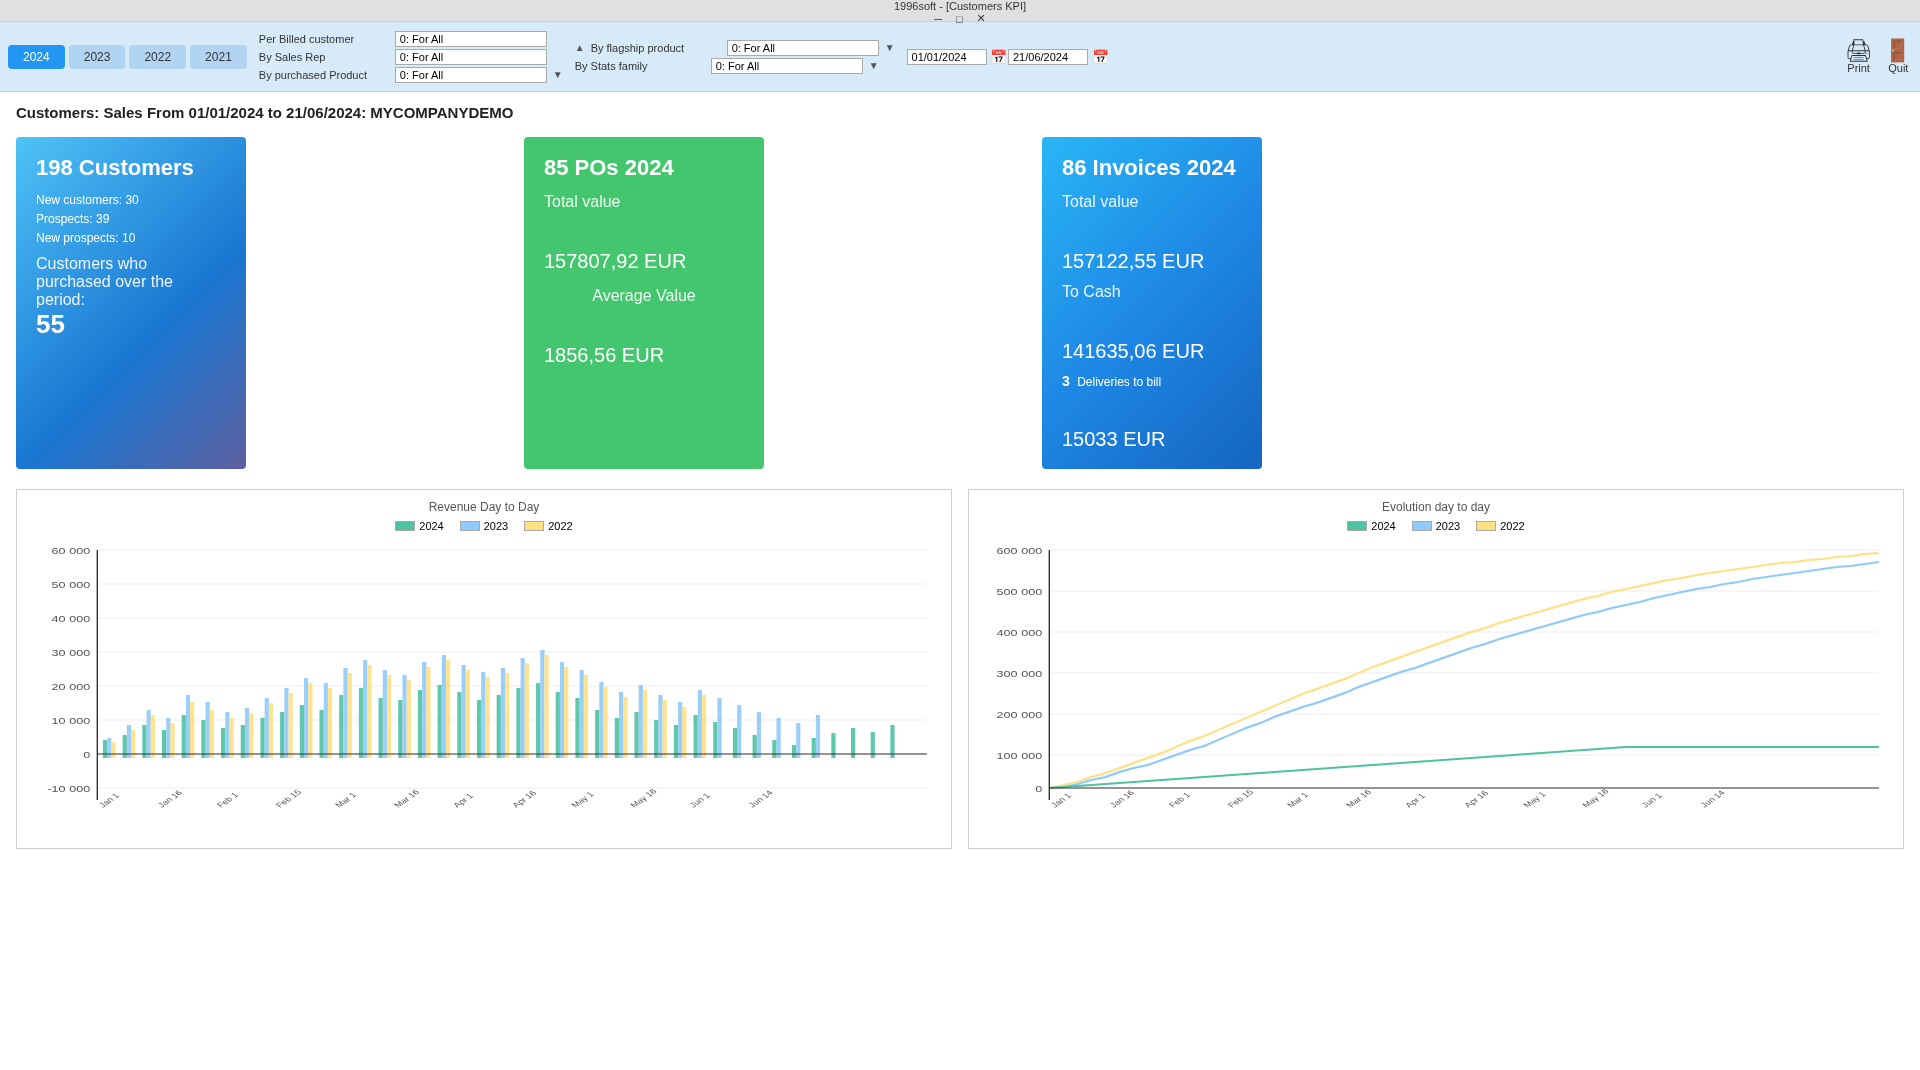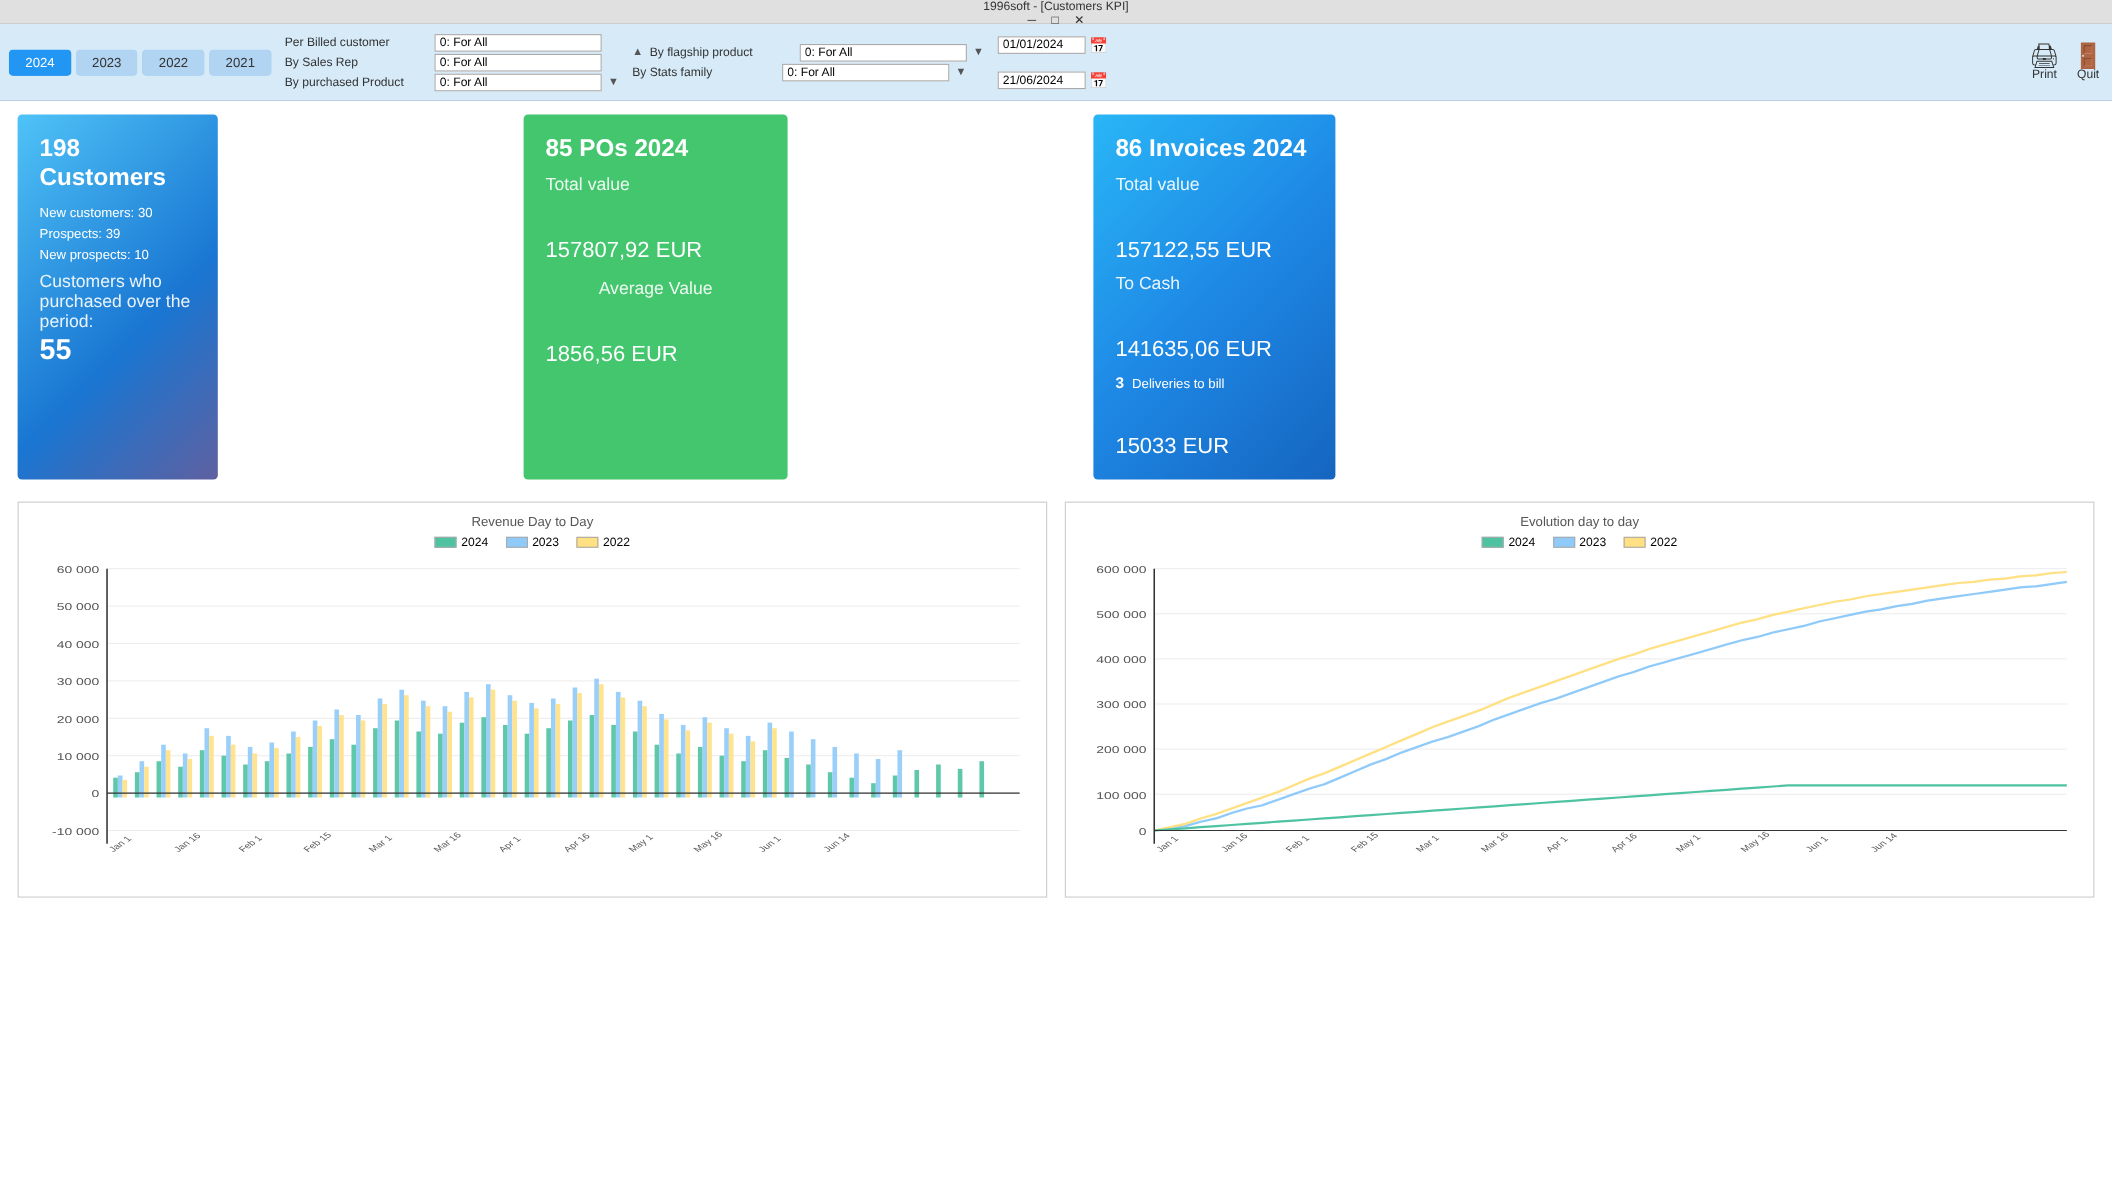--- a/index.html
+++ b/index.html
@@ -82,22 +82,22 @@
     }
     .filter-value {
       background: white;
       border: 1px solid #aaa;
       padding: 1px 4px;
       min-width: 80px;
       font-size: 11px;
     }
     .date-section {
       display: flex;
-      flex-direction: column;
-      gap: 16px;
+      flex-direction: row;
+      gap: 0;
       font-size: 11px;
     }
     .date-row {
       display: flex;
       align-items: center;
       gap: 4px;
     }
     .date-input {
       border: 1px solid #aaa;
       padding: 1px 4px;
@@ -139,21 +139,21 @@
     }
     .kpi-cards {
       display: flex;
       gap: 24px;
       margin-bottom: 20px;
     }
     .kpi-card {
       border-radius: 4px;
       padding: 18px 20px;
       color: white;
-      width: 182px;
+      width: 230px;
       min-height: 220px;
     }
     .kpi-card.blue {
       background: linear-gradient(135deg, #4fc3f7 0%, #1976d2 60%, #5e60a0 100%);
     }
     .kpi-card.green {
       background: #43c66e;
       width: 240px;
     }
     .kpi-card.teal {
@@ -296,20 +296,21 @@
     </div>
     <div class="action-btn">
       <span class="icon">🚪</span>
       <span>Quit</span>
     </div>
   </div>
 </div>
 
 <div class="main-content">
 
+  <div class="page-title">Customers: Sales From 01/01/2024 to 21/06/2024: MYCOMPANYDEMO</div>
 
   <div class="kpi-cards">
 
     <div class="kpi-card blue">
       <h2>198  Customers</h2>
       <div class="stat-line">
         <span>New customers:</span>
         <span>30</span>
       </div>
       <div class="stat-line">

